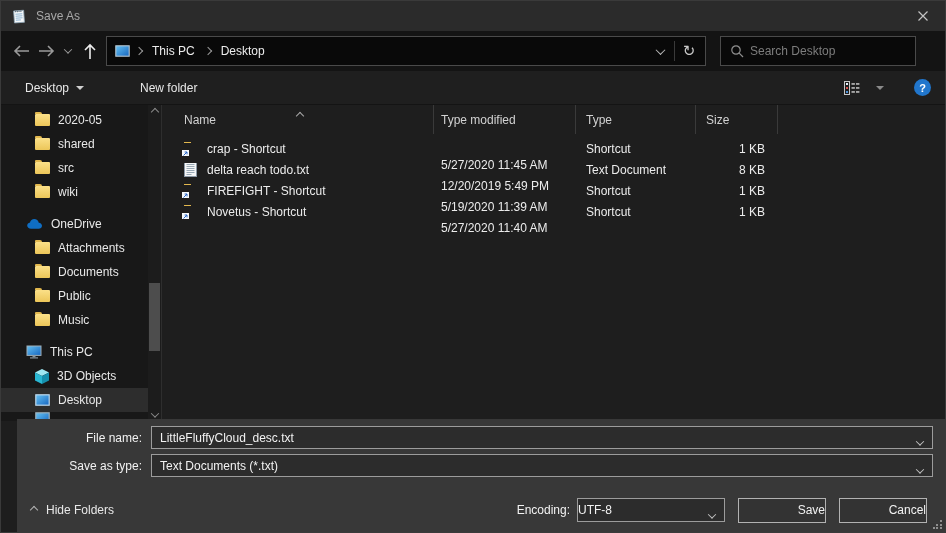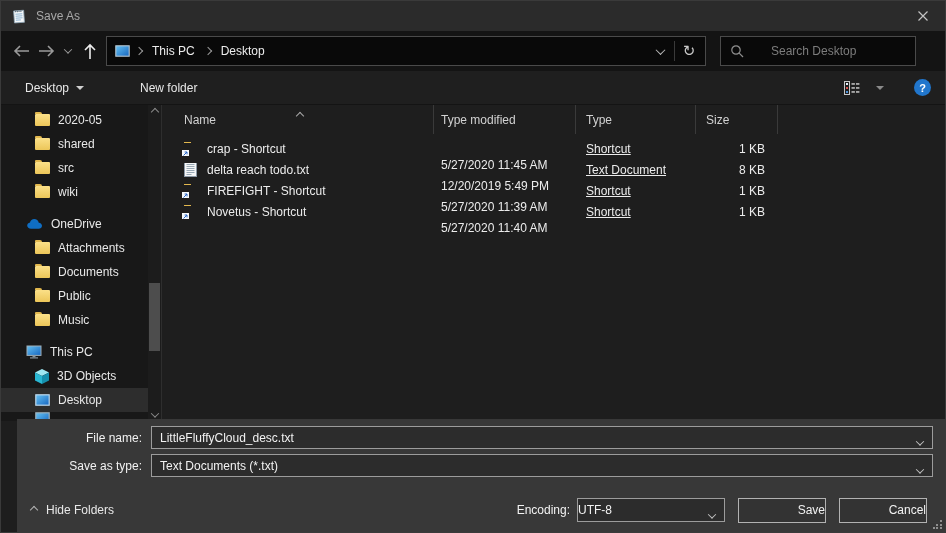--- a/index.html
+++ b/index.html
@@ -26,21 +26,21 @@
   .addressbar{width:600px;height:30px;box-sizing:border-box;border:1px solid #4a4a4a;background:#090909;
     display:flex;align-items:center;padding:0 2px 0 8px;margin-left:4px;flex:none;}
   .crumb-icon{display:flex;margin-right:4px;}
   .crumb-sep{color:#9a9a9a;margin:0 2px;display:flex;align-items:center;}
   .crumb{padding:0 8px;color:#ececec;height:28px;display:flex;align-items:center;}
   .addr-spacer{flex:1;}
   .addr-btn{width:28px;height:28px;display:flex;align-items:center;justify-content:center;color:#b9b9b9;}
   .addr-sep{width:1px;height:20px;background:#3a3a3a;}
   .refresh-glyph{font-family:"DejaVu Sans",sans-serif;font-size:15px;color:#c9c9c9;line-height:1;}
   .searchbox{width:196px;height:30px;box-sizing:border-box;border:1px solid #4a4a4a;background:#090909;
-    display:flex;align-items:center;padding:0 9px;margin-left:14px;gap:25px;flex:none;}
+    display:flex;align-items:center;padding:0 9px;margin-left:14px;gap:4px;flex:none;}
   .searchbox input{flex:1;background:transparent;border:none;outline:none;color:#dcdcdc;
     font-family:"Liberation Sans",sans-serif;font-size:12px;min-width:0;}
   .searchbox input::placeholder{color:#7d7d7d;}
   
   .toolbar{height:33px;background:#1f1f1f;display:flex;align-items:center;padding:0 14px 0 20px;border-bottom:1px solid #141414;}
   .tool-btn{display:flex;align-items:center;gap:7px;color:#e8e8e8;height:26px;padding:0 4px;}
   .tri-down{width:0;height:0;border-left:4px solid transparent;border-right:4px solid transparent;border-top:4px solid #cfcfcf;}
   .tool-gap{width:48px;}
   .tool-spacer{flex:1;}
   .viewmode{display:flex;align-items:center;gap:8px;}
@@ -69,21 +69,21 @@
   .hcol.name{width:272px;padding-left:22px;}
   .hcol.date{width:142px;padding-left:7px;}
   .hcol.type{width:120px;padding-left:10px;}
   .hcol.size{width:82px;padding-left:10px;}
   .sort-chev{position:absolute;left:135px;top:3px;color:#a8a8a8;}
   .rows{margin-top:4px;}
   .list-row{height:21px;display:flex;align-items:center;color:#ececec;}
   .cell{box-sizing:border-box;white-space:nowrap;overflow:hidden;}
   .cell.name{width:272px;padding-left:22px;display:flex;align-items:center;gap:8px;}
   .cell.date{width:142px;padding-left:7px;margin-top:32px;}
-  .cell.type{width:120px;padding-left:10px;text-decoration:underline;}
+  .cell.type{width:120px;padding-left:10px;}
   .cell.size{width:82px;padding-right:13px;text-align:right;}
   
   .bottom-panel{position:absolute;left:16px;right:0;bottom:0;height:113px;background:#383838;display:flex;flex-direction:column;}
   .field-row{display:flex;align-items:center;margin:7px 12px 0 0;}
   .field-row + .field-row{margin-top:5px;}
   .field-label{width:125px;text-align:right;padding-right:9px;color:#f2f2f2;flex:none;}
   .field-box{flex:1;height:23px;box-sizing:border-box;background:#2c2c2c;border:1px solid #9c9c9c;
     display:flex;align-items:center;position:relative;color:#f2f2f2;}
   .field-box input{flex:1;background:transparent;border:none;outline:none;color:#f2f2f2;
     font-family:"Liberation Sans",sans-serif;font-size:12px;padding:0 22px 0 8px;}
@@ -358,21 +358,21 @@
           <div class="cell name">
             <span class="icon-stack">
               <span class="icon-folder"></span>
               <svg class="badge" width="7" height="7" viewBox="0 0 7 7">
                 <rect width="7" height="7" fill="#f5f9fd"></rect>
                 <path d="M1.5 5.5L5 2M2.6 2H5v2.4" stroke="#2867c9" stroke-width="1" fill="none"></path>
               </svg>
             </span>
             <span>FIREFIGHT - Shortcut</span>
           </div>
-          <div class="cell date">5/27/2020 11:39 AM</div>
+          <div class="cell date">5/19/2020 11:39 AM</div>
           <div class="cell type">Shortcut</div>
           <div class="cell size">1 KB</div>
         </div>
 
         <div class="list-row">
           <div class="cell name">
             <span class="icon-stack">
               <span class="icon-folder"></span>
               <svg class="badge" width="7" height="7" viewBox="0 0 7 7">
                 <rect width="7" height="7" fill="#f5f9fd"></rect>

